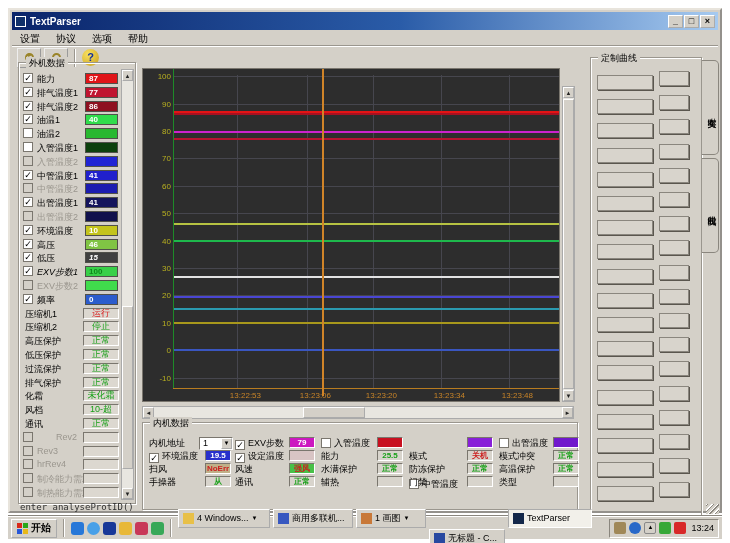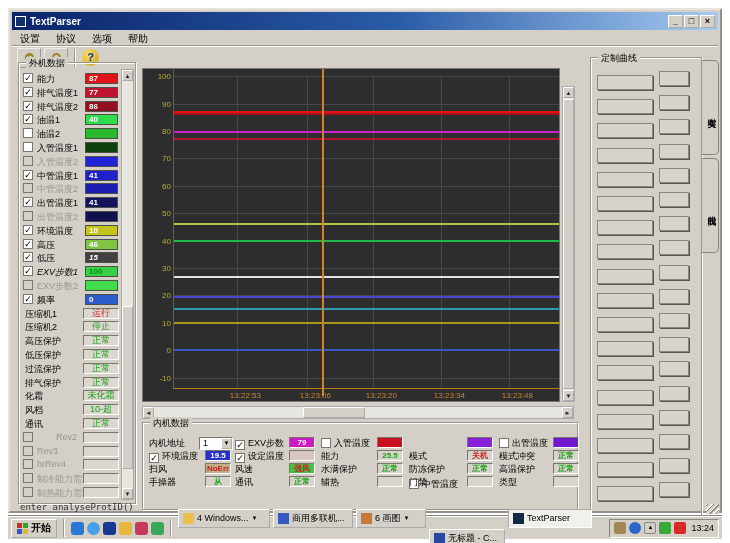--- a/index.html
+++ b/index.html
@@ -470,21 +470,21 @@
           <span class="ticon" style="background: rgb(232, 192, 72);"></span>
           <span class="tlab">4 Windows...</span>
           <span class="tdrop">▼</span>
         </span>
         <span class="taskbtn" style="width: 80px;">
           <span class="ticon" style="background: rgb(56, 88, 192);"></span>
           <span class="tlab">商用多联机...</span>
         </span>
         <span class="taskbtn" style="width: 70px;">
           <span class="ticon" style="background: rgb(200, 120, 56);"></span>
-          <span class="tlab">6 画图</span>
+          <span class="tlab">1 画图</span>
           <span class="tdrop">▼</span>
         </span>
         <span class="taskbtn" style="width: 76px; margin-top: 20px;">
           <span class="ticon" style="background: rgb(40, 72, 160);"></span>
           <span class="tlab">无标题 - C...</span>
         </span>
         <span class="taskbtn active" style="width: 84px;">
           <span class="ticon" style="background: rgb(20, 40, 74);"></span>
           <span class="tlab">TextParser</span>
         </span>

